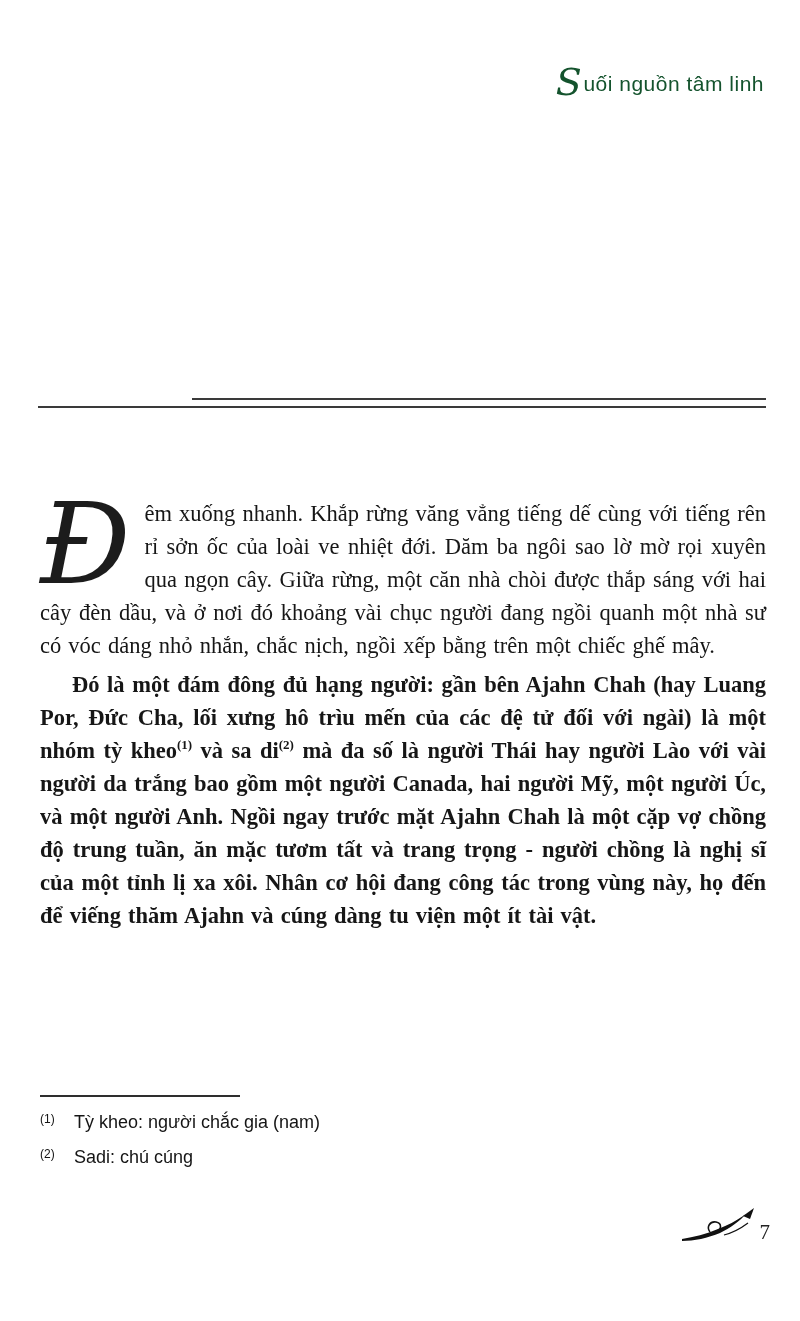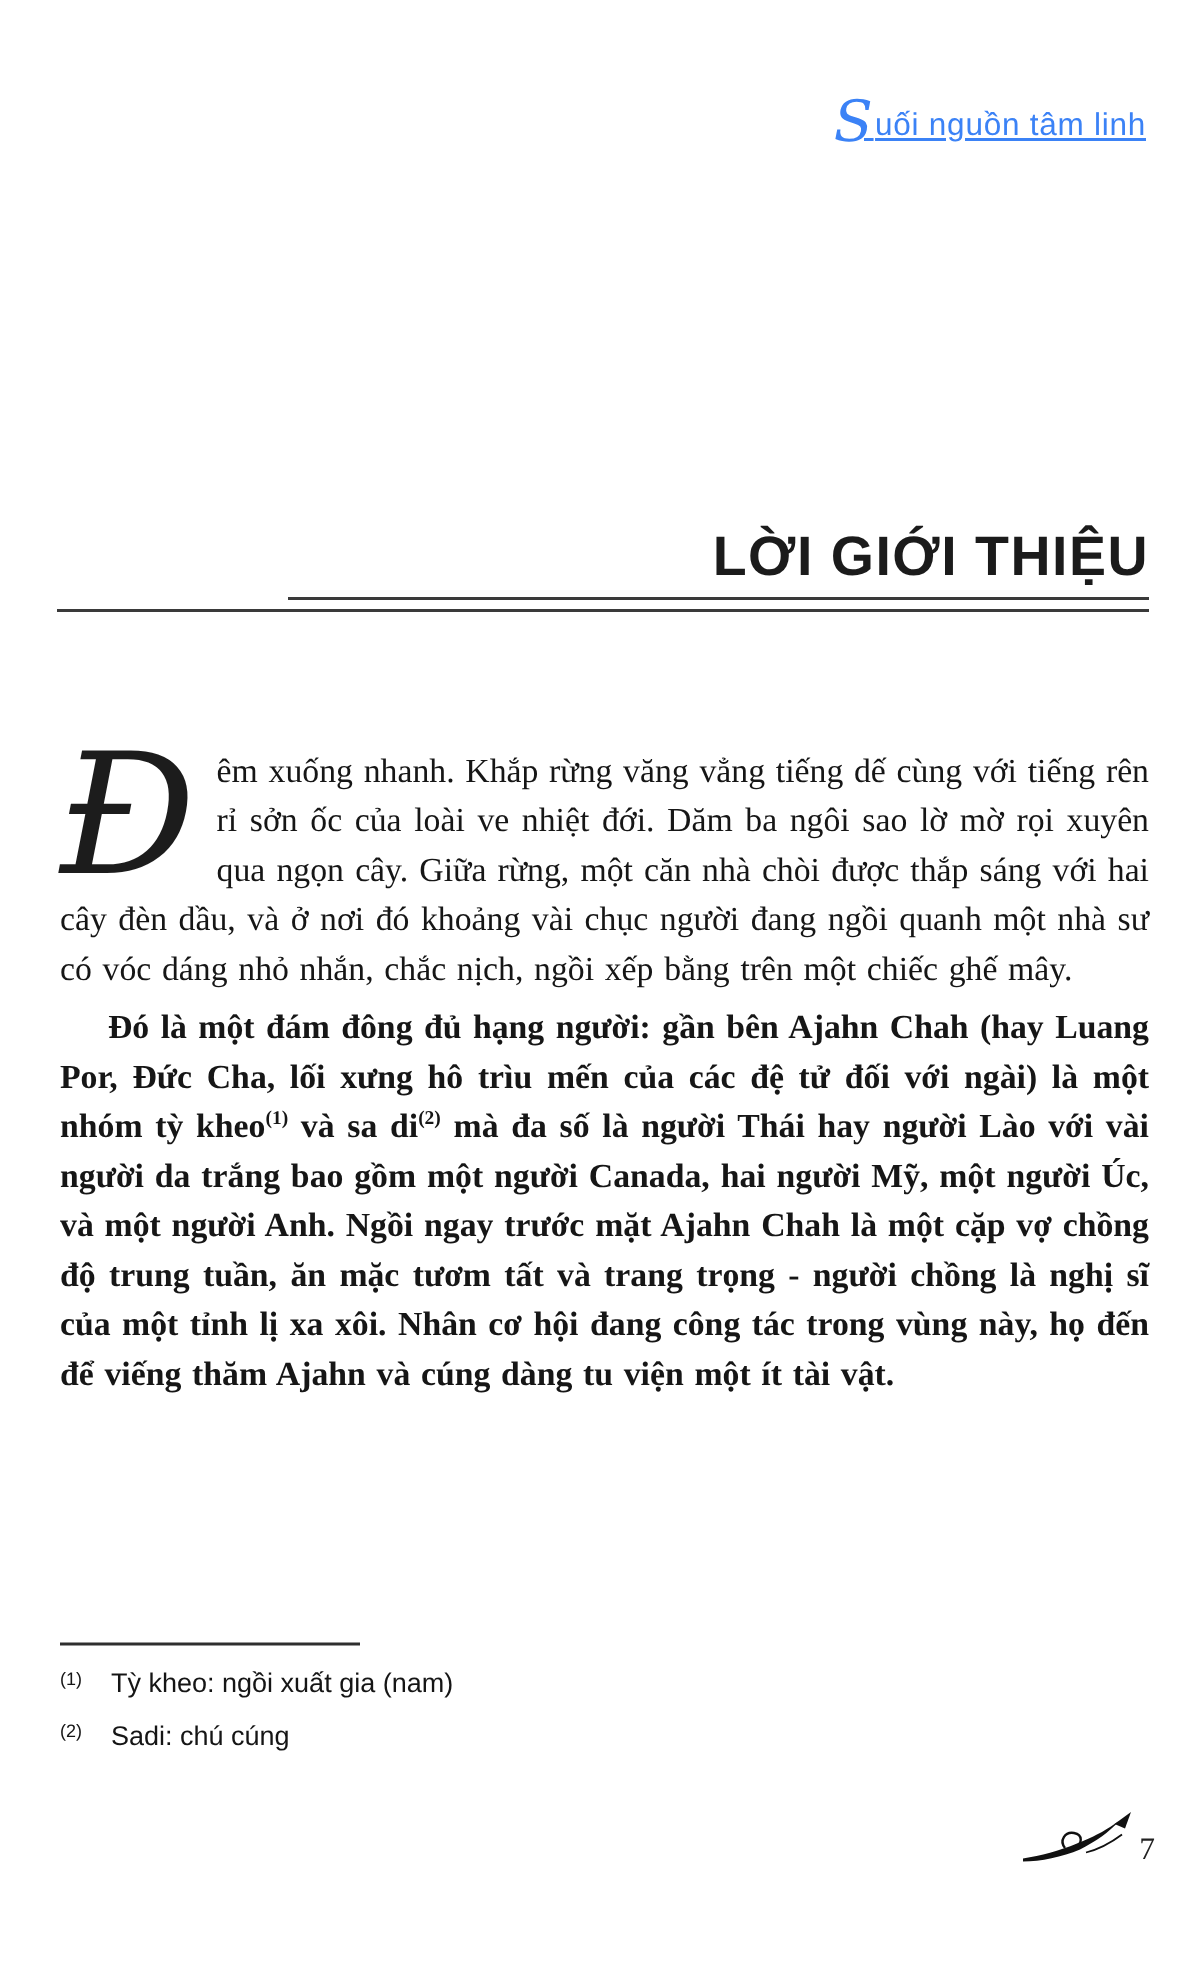--- a/index.html
+++ b/index.html
@@ -21,23 +21,22 @@
   }
 
   
   .running-head {
     position: absolute;
     top: 72px;
     right: 36px;
     font-family: "Liberation Sans", sans-serif;
     font-size: 21px;
     letter-spacing: 0.5px;
-    color: #3b82f6;
+    color: #14532d;
     white-space: nowrap;
-    text-decoration: underline;
   }
   .running-head .script-initial {
     font-family: "DejaVu Serif", serif;
     font-style: italic;
     font-size: 38px;
     line-height: 0;
     vertical-align: -4px;
     margin-right: 1px;
   }
 
@@ -165,40 +164,37 @@
 </style>
 </head>
 <body>
 
 <div class="page">
 
   <div class="running-head">
     <span class="script-initial">S</span><span>uối nguồn tâm linh</span>
   </div>
 
-  <div class="title-block">
-    <span class="chapter-title">LỜI GIỚI THIỆU</span>
-  </div>
   <div class="rule-short"></div>
   <div class="rule-full"></div>
 
   <div class="body-text">
     <p class="para">
       <span class="dropcap">Đ</span><span>êm xuống nhanh. Khắp rừng văng vẳng tiếng dế cùng với tiếng rên rỉ sởn ốc của loài ve nhiệt đới. Dăm ba ngôi sao lờ mờ rọi xuyên qua ngọn cây. Giữa rừng, một căn nhà chòi được thắp sáng với hai cây đèn dầu, và ở nơi đó khoảng vài chục người đang ngồi quanh một nhà sư có vóc dáng nhỏ nhắn, chắc nịch, ngồi xếp bằng trên một chiếc ghế mây.</span>
     </p>
     <p class="para">
       <span>Đó là một đám đông đủ hạng người: gần bên Ajahn Chah (hay Luang Por, Đức Cha, lối xưng hô trìu mến của các đệ tử đối với ngài) là một nhóm tỳ kheo</span><span class="fn-ref">(1)</span><span> và sa di</span><span class="fn-ref">(2)</span><span> mà đa số là người Thái hay người Lào với vài người da trắng bao gồm một người Canada, hai người Mỹ, một người Úc, và một người Anh. Ngồi ngay trước mặt Ajahn Chah là một cặp vợ chồng độ trung tuần, ăn mặc tươm tất và trang trọng - người chồng là nghị sĩ của một tỉnh lị xa xôi. Nhân cơ hội đang công tác trong vùng này, họ đến để viếng thăm Ajahn và cúng dàng tu viện một ít tài vật.</span>
     </p>
   </div>
 
   <div class="footnote-rule"></div>
   <div class="footnotes">
     <div class="footnote-row">
       <span class="footnote-marker">(1)</span>
-      <span class="footnote-text">Tỳ kheo: ngồi xuất gia (nam)</span>
+      <span class="footnote-text">Tỳ kheo: người chắc gia (nam)</span>
     </div>
     <div class="footnote-row">
       <span class="footnote-marker">(2)</span>
       <span class="footnote-text">Sadi: chú cúng</span>
     </div>
   </div>
 
   <div class="page-footer">
     <svg class="pen-illustration" viewBox="0 0 78 46" xmlns="http://www.w3.org/2000/svg" aria-hidden="true">
       <path d="M2 34 C 14 32, 26 29, 38 24 C 48 20, 56 16, 63 11 L 66 9 C 60 16, 50 23, 40 28 C 28 33, 14 36, 2 36 Z" fill="#111"></path>

